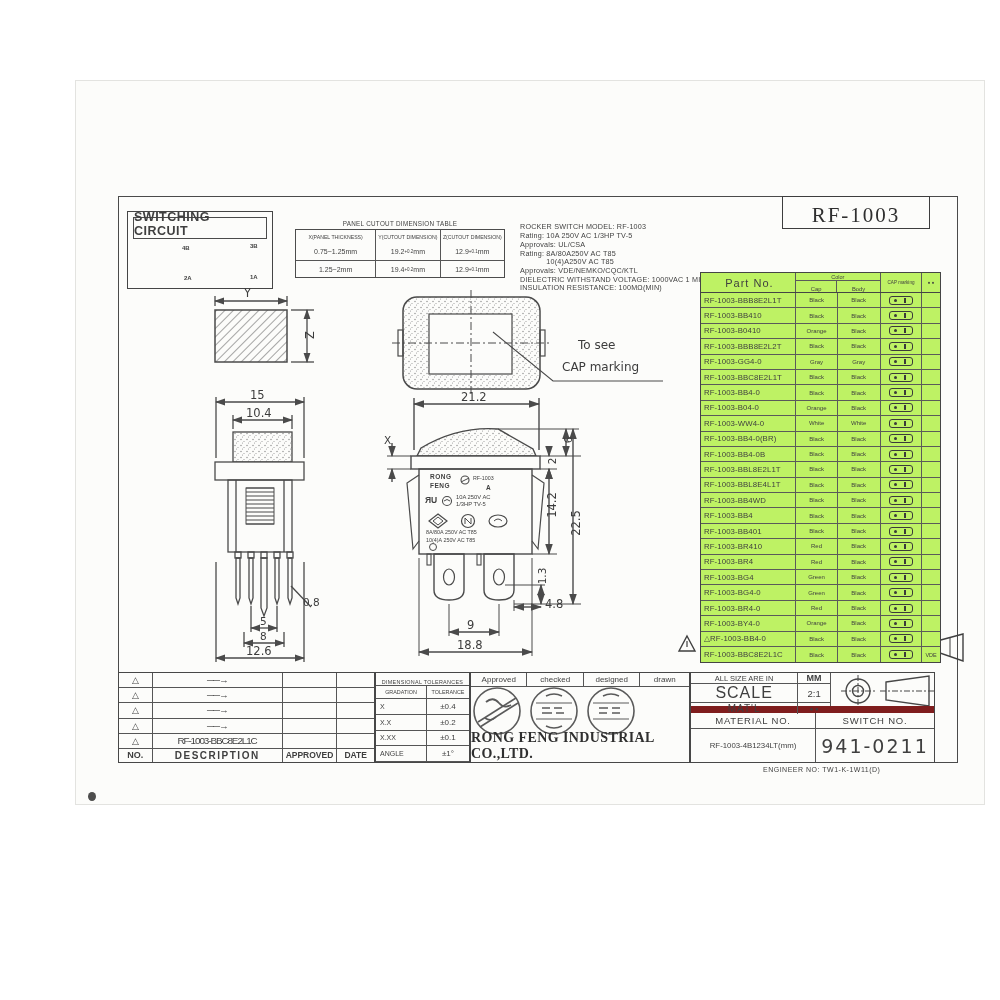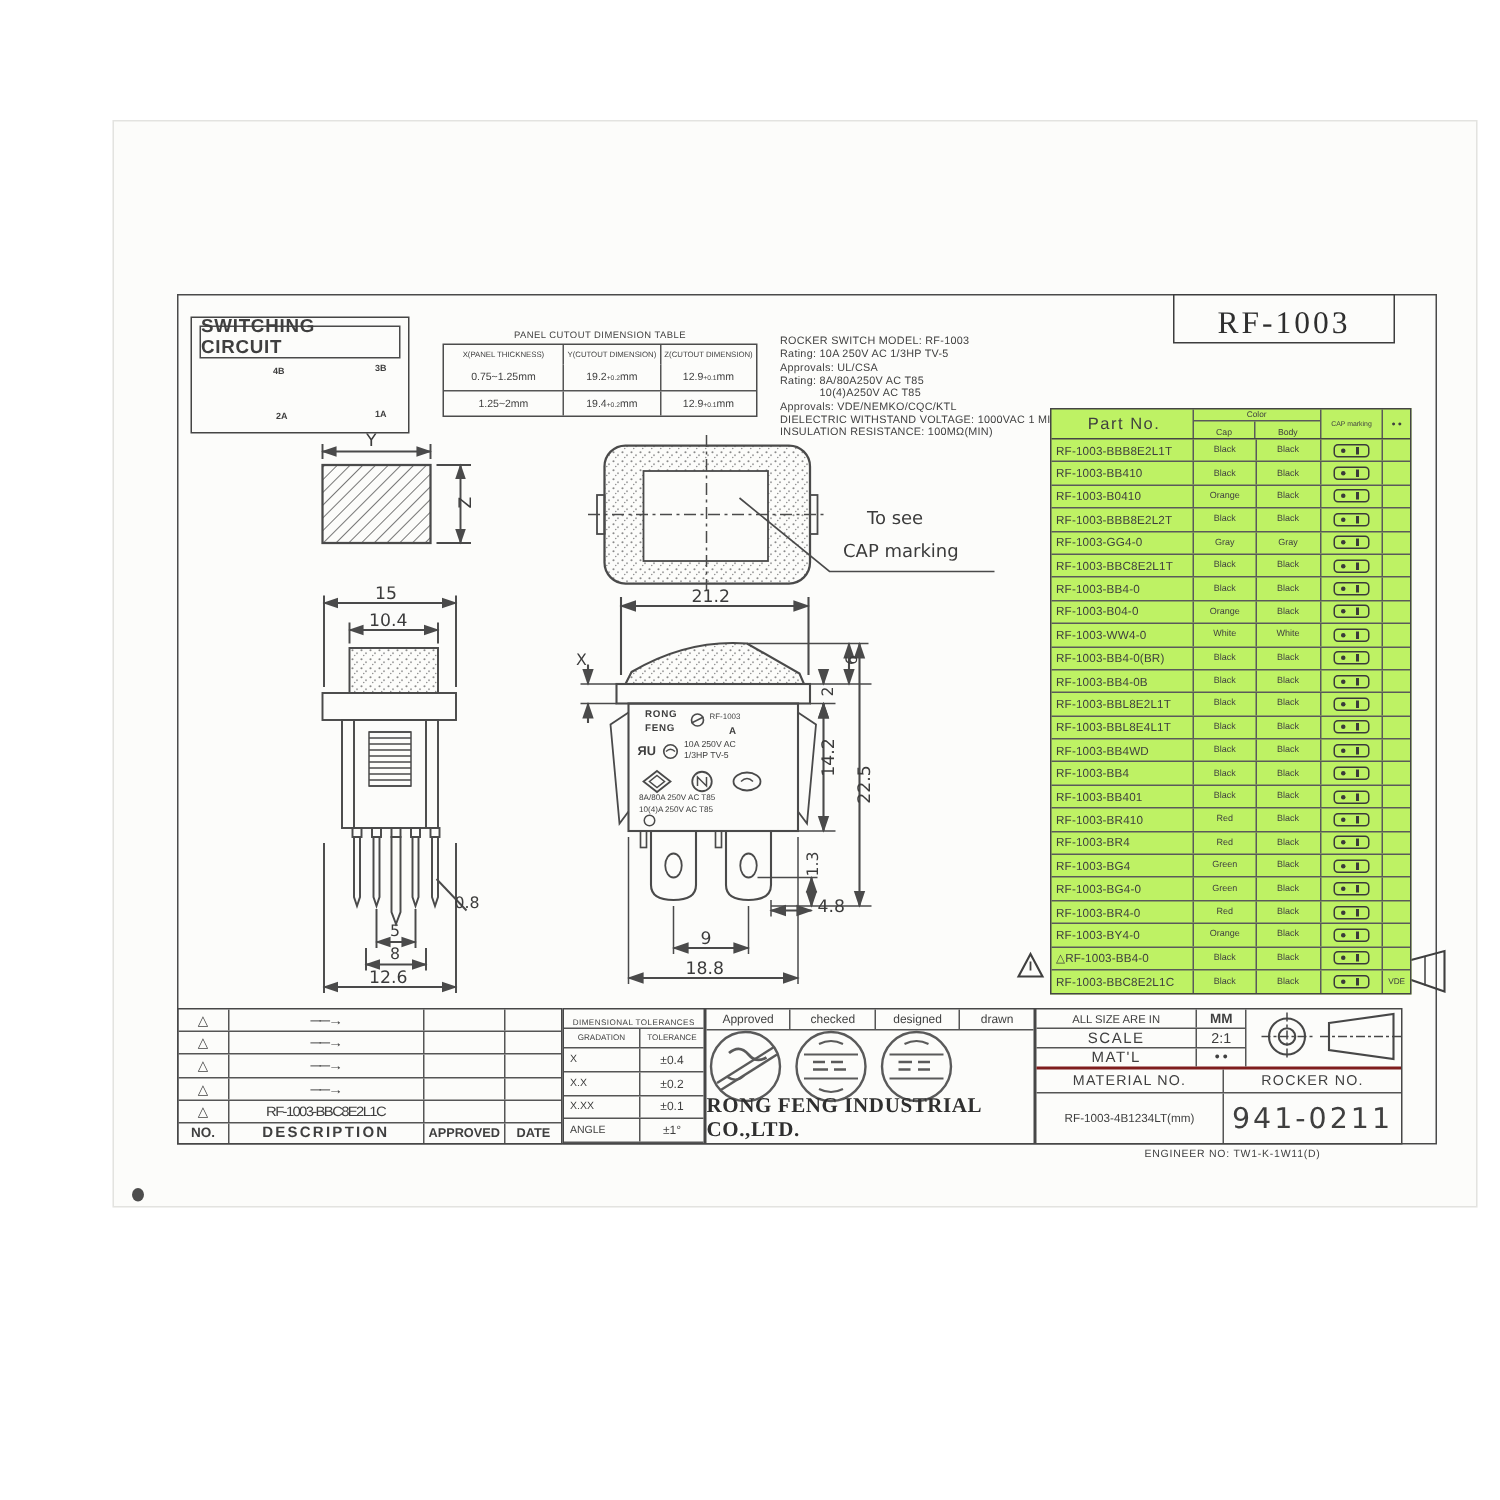--- a/index.html
+++ b/index.html
@@ -944,39 +944,39 @@
   <div style="display:flex;height:14px;border-bottom:1px solid #555;font-size:8px">
     <div class="bcell" style="width:57px">Approved</div>
     <div class="bcell" style="width:57px">checked</div>
     <div class="bcell" style="width:57px">designed</div>
     <div class="bcell" style="width:49px;border-right:none">drawn</div>
   </div>
   <div class="ctr" style="flex:1;font-family:'Liberation Serif',serif;font-weight:bold;font-size:14px;letter-spacing:0.4px;color:#2f2f2f">RONG FENG INDUSTRIAL CO.,LTD.</div>
 </div>
 
 <div class="abs" style="left:690px;top:672px;width:245px;height:91px;border:1.3px solid #474747;display:flex;flex-direction:column">
-  <div style="display:flex;height:40px;border-bottom:2px solid #7f1d1d">
+  <div style="display:flex;height:40px;border-bottom:7px solid #7f1d1d">
     <div style="width:140px;display:flex;flex-direction:column;border-right:1px solid #555">
       <div style="display:flex;flex:1;border-bottom:1px solid #555">
         <div class="bcell" style="width:108px;font-size:7.5px">ALL SIZE ARE IN</div>
         <div class="bcell" style="width:32px;border-right:none;font-size:9px;font-weight:bold">MM</div>
       </div>
       <div style="display:flex;flex:1;border-bottom:1px solid #555">
-        <div class="bcell" style="width:108px;font-size:10px;letter-spacing:1px">SCALE</div>
+        <div class="bcell" style="width:108px;font-size:16px;letter-spacing:1px">SCALE</div>
         <div class="bcell" style="width:32px;border-right:none;font-size:9.5px;font-weight:normal">2:1</div>
       </div>
       <div style="display:flex;flex:1">
         <div class="bcell" style="width:108px;font-size:10px;letter-spacing:1px">MAT'L</div>
         <div class="bcell" style="width:32px;border-right:none;font-size:6px">● ●</div>
       </div>
     </div>
     <div style="flex:1"></div>
   </div>
   <div style="display:flex;height:16px;border-bottom:1px solid #555;font-size:9.5px;letter-spacing:0.8px">
     <div class="bcell" style="width:125px">MATERIAL NO.</div>
-    <div class="bcell" style="flex:1;border-right:none">ROCKER NO.</div>
+    <div class="bcell" style="flex:1;border-right:none">SWITCH NO.</div>
   </div>
   <div style="display:flex;flex:1">
     <div class="bcell" style="width:125px;font-size:7.8px">RF-1003-4B1234LT(mm)</div>
     <div class="bcell" style="flex:1;border-right:none;font-size:19px;letter-spacing:2px;font-family:'DejaVu Sans',sans-serif">941-0211</div>
   </div>
 </div>
 <span class="abs" style="left:763px;top:766px;font-size:7px;letter-spacing:0.5px">ENGINEER NO: TW1-K-1W11(D)</span>
 
 </body></html>

